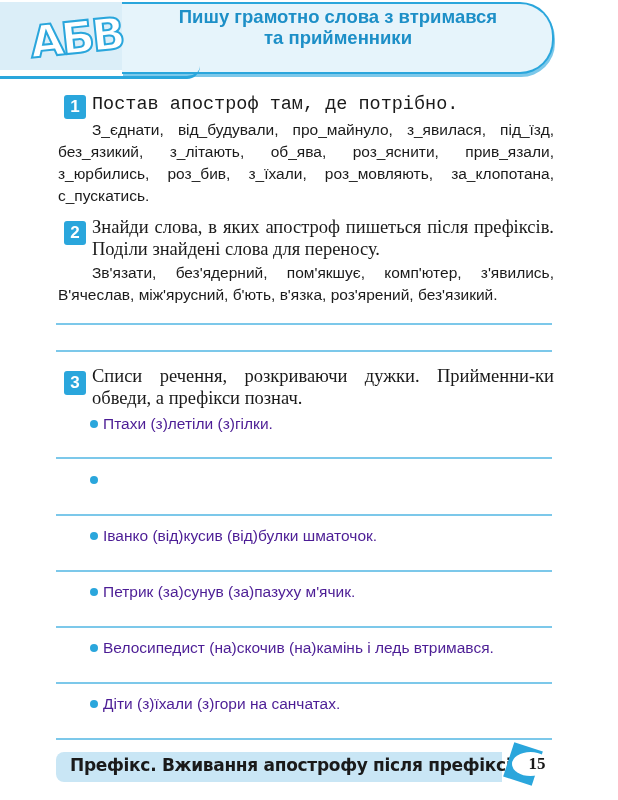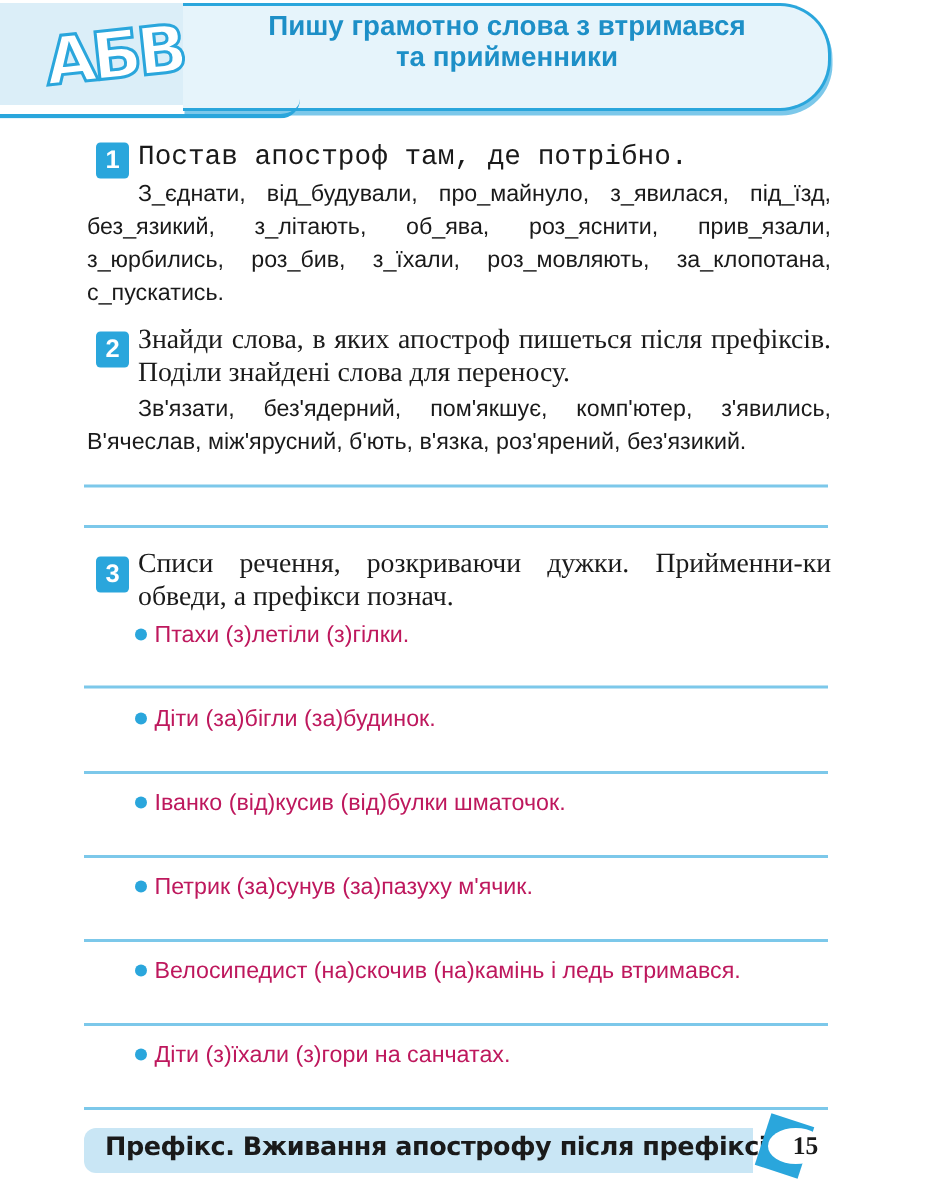--- a/index.html
+++ b/index.html
@@ -45,21 +45,21 @@
     font-family:"Liberation Sans", sans-serif; font-size:15.5px; line-height:22px; color:#1a1a1a;
   }
   .task-head { position:absolute; left:92px; width:462px; }
   .task-body { position:absolute; left:58px; width:496px; text-align:justify; text-align-last:left; }
   .indent { text-indent:34px; }
   .rule {
     position:absolute; left:56px; width:496px; height:2px; background:#7cc8ea;
   }
   .item {
     position:absolute; left:90px; font-family:"Liberation Sans", sans-serif;
-    font-size:15.5px; color:#be185d; line-height:20px;
+    font-size:15.5px; color:#4c1d95; line-height:20px;
   }
   .dot {
     display:inline-block; width:8px; height:8px; border-radius:50%;
     background:#2aa6dc; margin-right:5px; vertical-align:1px;
   }
   .footer-bar {
     position:absolute; left:56px; top:752px; width:446px; height:30px;
     background:#c9e6f5; border-radius:8px 0 0 8px;
   }
   .footer-text {
@@ -97,21 +97,21 @@
 <div class="task-body sans indent" style="top:262px;">Зв'язати, без'ядерний, пом'якшує, комп'ютер, з'явились, В'ячеслав, між'ярусний, б'ють, в'язка, роз'ярений, без'язикий.</div>
 <div class="rule" style="top:323px;"></div>
 <div class="rule" style="top:350px;"></div>
 
 <div class="badge" style="left:64px; top:371px;">3</div>
 <div class="task-head serif" style="top:365px; text-align:justify;">Списи речення, розкриваючи дужки. Прийменни-ки обведи, а префікси познач.</div>
 
 <div class="item" style="top:414px;"><span class="dot"></span><span>Птахи (з)летіли (з)гілки.</span></div>
 <div class="rule" style="top:457px;"></div>
 
-<div class="item" style="top:470px;"><span class="dot"></span><span>Діти (за)бігли (за)будинок.</span></div>
+<div class="item" style="top:470px;"><span class="dot"></span></div>
 <div class="rule" style="top:514px;"></div>
 
 <div class="item" style="top:526px;"><span class="dot"></span><span>Іванко (від)кусив (від)булки шматочок.</span></div>
 <div class="rule" style="top:570px;"></div>
 
 <div class="item" style="top:582px;"><span class="dot"></span><span>Петрик (за)сунув (за)пазуху м'ячик.</span></div>
 <div class="rule" style="top:626px;"></div>
 
 <div class="item" style="top:638px;"><span class="dot"></span><span>Велосипедист (на)скочив (на)камінь і ледь втримався.</span></div>
 <div class="rule" style="top:682px;"></div>

